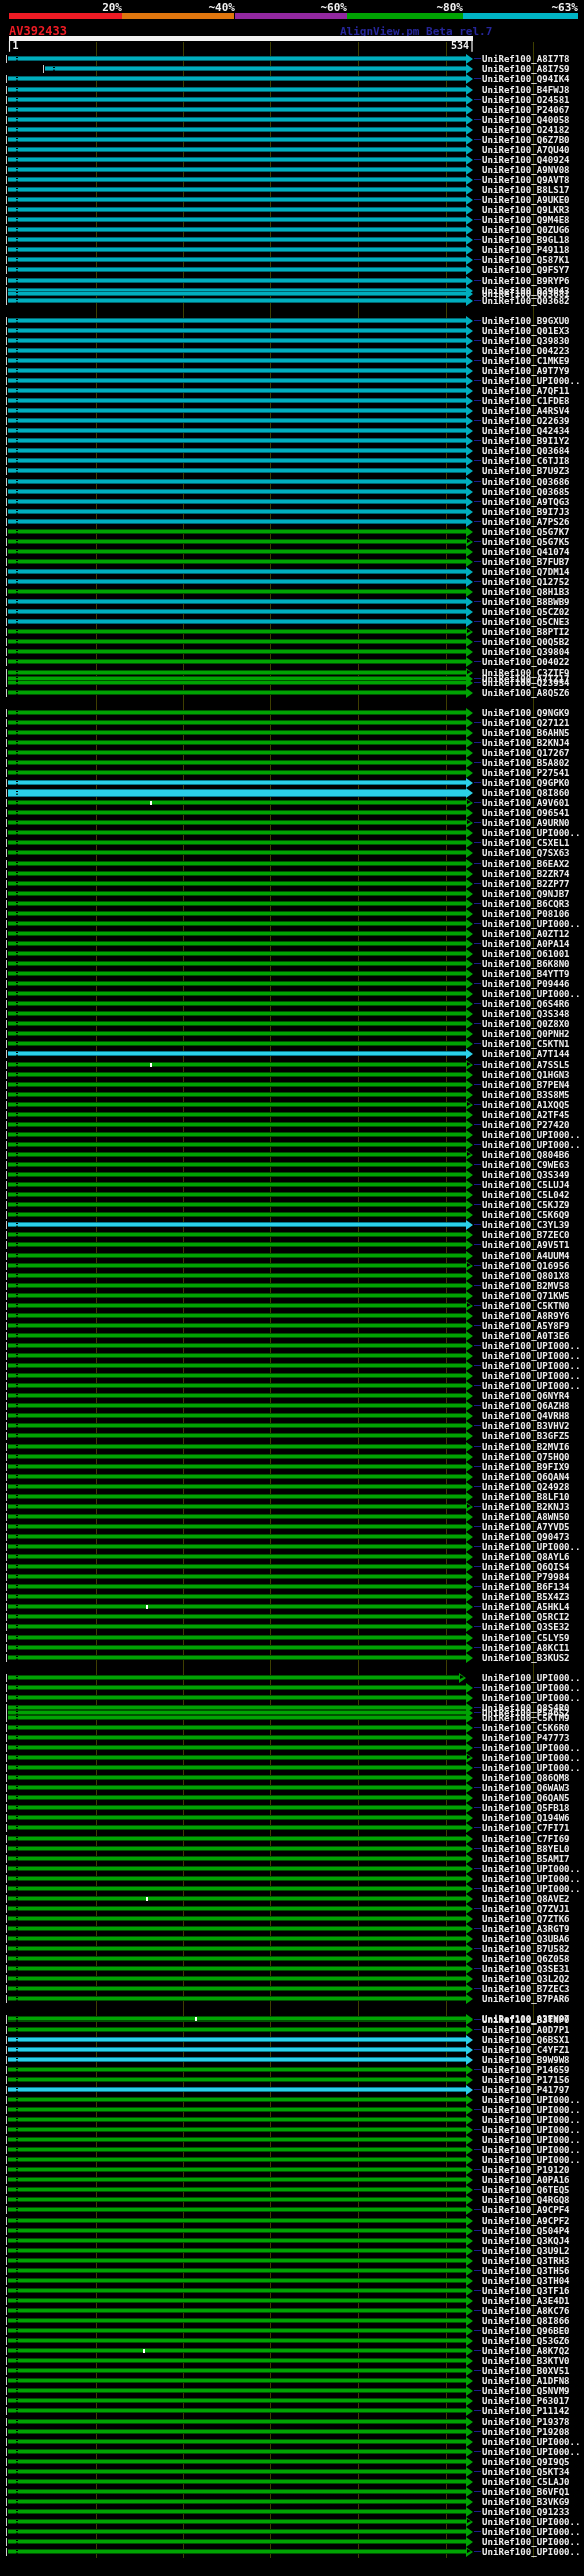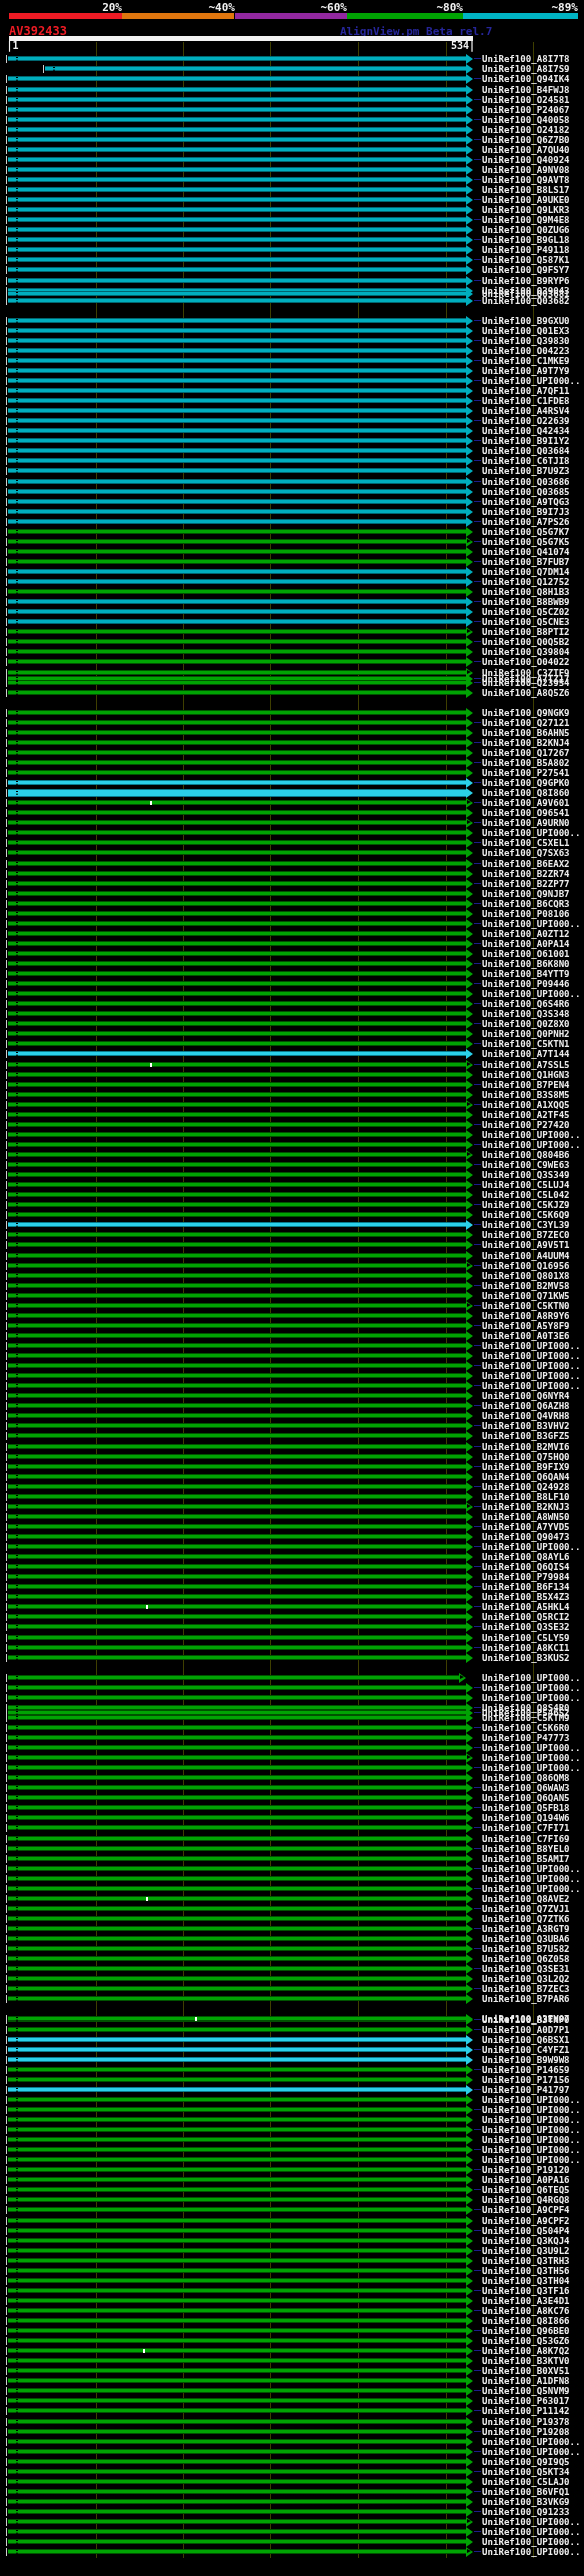--- a/index.html
+++ b/index.html
@@ -43,21 +43,21 @@
 </style>
 </head>
 <body>
 
 <div id="screen">
   <div id="scale-labels">
       <div class="scale-label" style="left: 122px;">20%</div>
       <div class="scale-label" style="left: 235px;">~40%</div>
       <div class="scale-label" style="left: 347px;">~60%</div>
       <div class="scale-label" style="left: 463px;">~80%</div>
-      <div class="scale-label" style="left: 578px;">~89%</div>
+      <div class="scale-label" style="left: 578px;">~63%</div>
     </div>
   <div id="scale-bar">
       <div class="scale-seg" style="left: 9.1px; width: 113px; background: rgb(238, 27, 36);"></div>
       <div class="scale-seg" style="left: 122px; width: 112px; background: rgb(224, 118, 14);"></div>
       <div class="scale-seg" style="left: 235px; width: 112px; background: rgb(146, 40, 160);"></div>
       <div class="scale-seg" style="left: 347px; width: 116px; background: rgb(0, 163, 3);"></div>
       <div class="scale-seg" style="left: 463px; width: 115px; background: rgb(0, 180, 196);"></div>
     </div>
   <div id="query-name">AV392433</div>
   <div id="watermark">AlignView.pm Beta rel.7</div>

